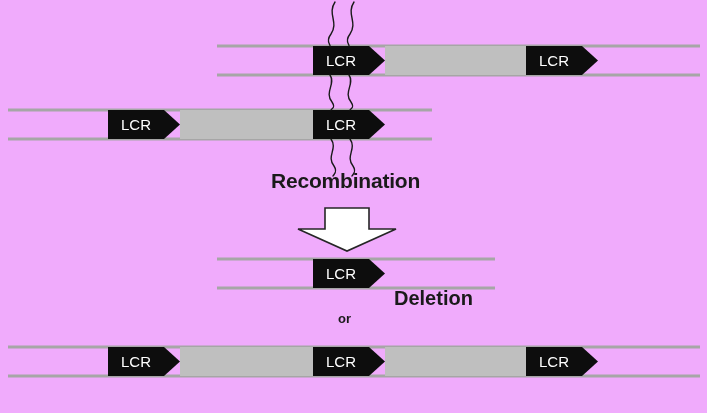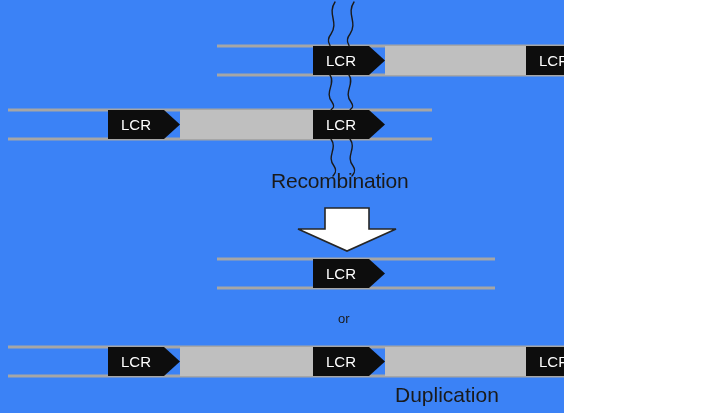--- a/index.html
+++ b/index.html
@@ -6,36 +6,36 @@
   html, body {
     margin: 0;
     padding: 0;
     background: #ffffff;
   }
   body {
     font-family: "Liberation Sans", sans-serif;
   }
   #stage {
     position: relative;
-    width: 564px;
+    width: 707px;
     height: 413px;
-    background: #3b82f6;
+    background: #f0abfc;
     overflow: hidden;
   }
   .svg-layer {
     position: absolute;
     left: 0;
     top: 0;
     width: 707px;
     height: 413px;
   }
   .lbl {
     position: absolute;
     font-family: "Liberation Sans", sans-serif;
-    font-weight: normal;
+    font-weight: bold;
     color: #1a1a1a;
     white-space: nowrap;
     line-height: 1;
   }
   .lbl-recombination { font-size: 21px; letter-spacing: -0.2px; }
   .lbl-deletion      { font-size: 20px; }
   .lbl-or            { font-size: 13px; }
   .lbl-duplication   { font-size: 21px; }
   .lcr-text {
     font-family: "Liberation Sans", sans-serif;
@@ -129,18 +129,18 @@
 
       <g>
         <path d="M526,347 L582,347 L598,361.5 L582,376 L526,376 Z" fill="#0d0d0d"></path>
         <text class="lcr-text" x="554" y="367" text-anchor="middle">LCR</text>
       </g>
     </g>
   </svg>
 
   <div class="lbl lbl-recombination" style="left:271px; top:170px;">Recombination</div>
 
+  <div class="lbl lbl-deletion" style="left:394px; top:288px;">Deletion</div>
 
   <div class="lbl lbl-or" style="left:338px; top:312px;">or</div>
 
-  <div class="lbl lbl-duplication" style="left:395px; top:384px;">Duplication</div>
 
 </div>
 
 </body></html>

